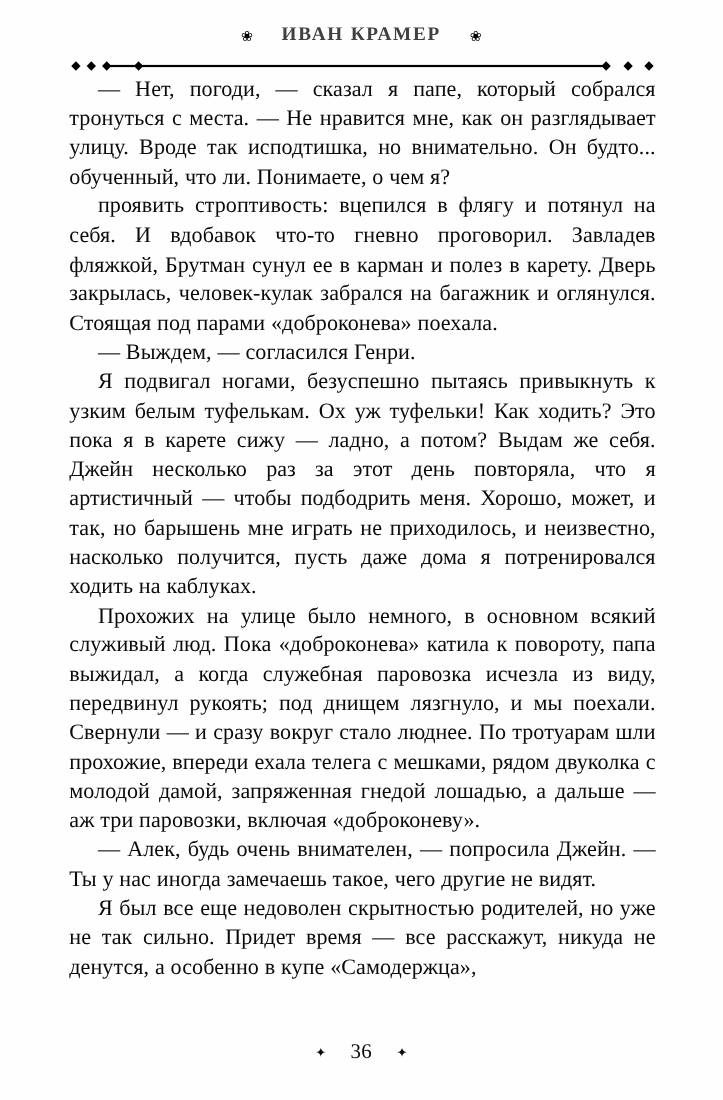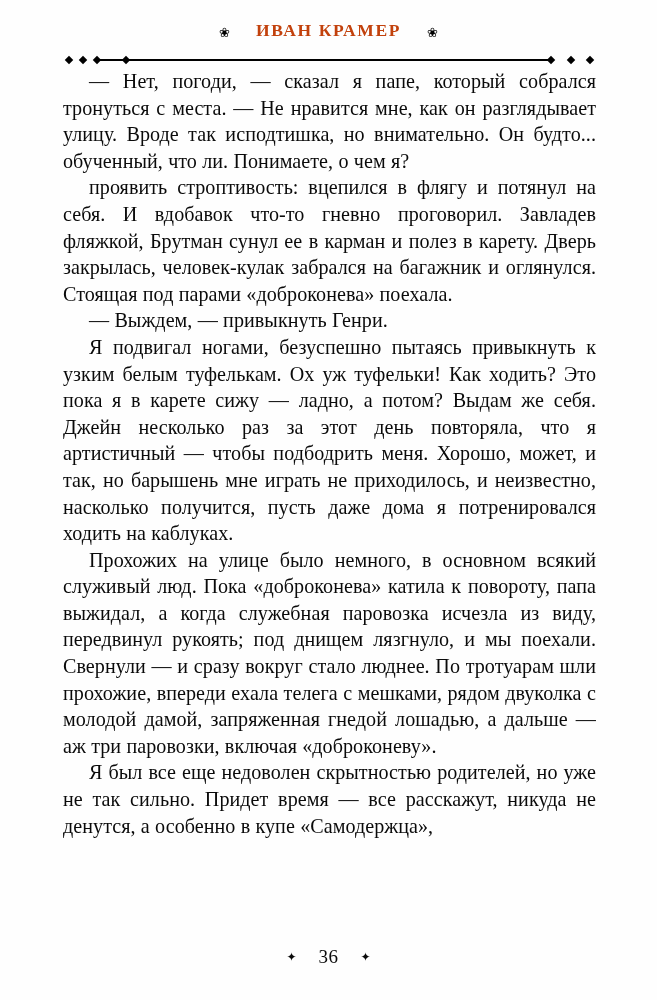--- a/index.html
+++ b/index.html
@@ -34,21 +34,21 @@
     align-items: center;
     justify-content: center;
     gap: 26px;
   }
   .head-title {
     font-size: 17.5px;
     font-weight: 700;
     letter-spacing: 1.6px;
     line-height: 1;
     white-space: nowrap;
-    color: #c2410c;
+    color: #404040;
   }
   .flower-orn {
     font-size: 13px;
     line-height: 1;
     color: #000;
     transform: translateY(1px);
   }
 
   
   .head-rule {
@@ -144,23 +144,24 @@
     <span class="dia dl4"></span>
     <span class="bar"></span>
     <span class="dia dr1"></span>
     <span class="dia dr2"></span>
     <span class="dia dr3"></span>
   </div>
 
   <div class="textblock">
     <p>— Нет, погоди, — сказал я папе, который собрался тронуться с места. — Не нравится мне, как он разглядывает улицу. Вроде так исподтишка, но внимательно. Он будто... обученный, что ли. Понимаете, о чем я?</p>
     <p>проявить строптивость: вцепился в флягу и потянул на себя. И вдобавок что-то гневно проговорил. Завладев фляжкой, Брутман сунул ее в карман и полез в карету. Дверь закрылась, человек-кулак забрался на багажник и оглянулся. Стоящая под парами «доброконева» поехала.</p>
-    <p>— Выждем, — привыкнуть Генри.</p>
+    <p>— Выждем, — согласился Генри.</p>
     <p>Я подвигал ногами, безуспешно пытаясь привыкнуть к узким белым туфелькам. Ох уж туфельки! Как ходить? Это пока я в карете сижу — ладно, а потом? Выдам же себя. Джейн несколько раз за этот день повторяла, что я артистичный — чтобы подбодрить меня. Хорошо, может, и так, но барышень мне играть не приходилось, и неизвестно, насколько получится, пусть даже дома я потренировался ходить на каблуках.</p>
     <p>Прохожих на улице было немного, в основном всякий служивый люд. Пока «доброконева» катила к повороту, папа выжидал, а когда служебная паровозка исчезла из виду, передвинул рукоять; под днищем лязгнуло, и мы поехали. Свернули — и сразу вокруг стало люднее. По тротуарам шли прохожие, впереди ехала телега с мешками, рядом двуколка с молодой дамой, запряженная гнедой лошадью, а дальше — аж три паровозки, включая «доброконеву».</p>
+    <p>— Алек, будь очень внимателен, — попросила Джейн. — Ты у нас иногда замечаешь такое, чего другие не видят.</p>
     <p>Я был все еще недоволен скрытностью родителей, но уже не так сильно. Придет время — все расскажут, никуда не денутся, а особенно в купе «Самодержца»,</p>
   </div>
 
   <div class="folio">
     <span class="folio-orn">✦</span>
     <span class="folio-num">36</span>
     <span class="folio-orn">✦</span>
   </div>
 
 </div>

